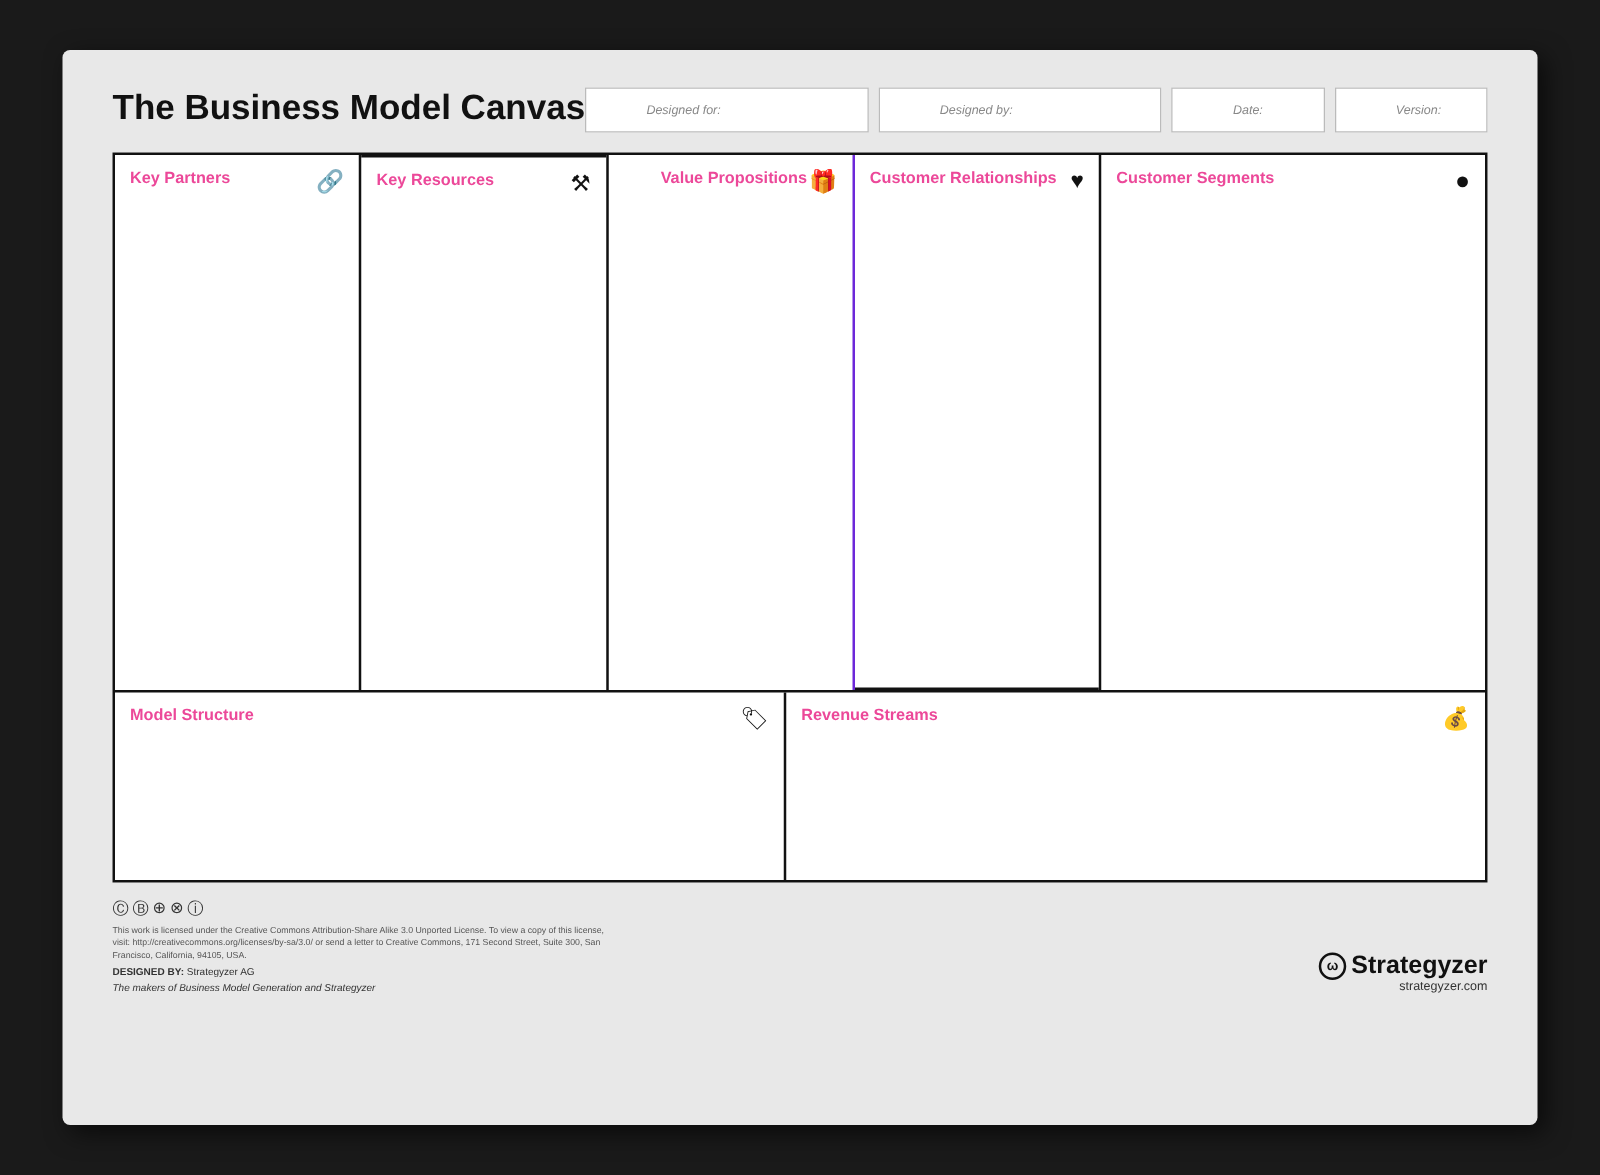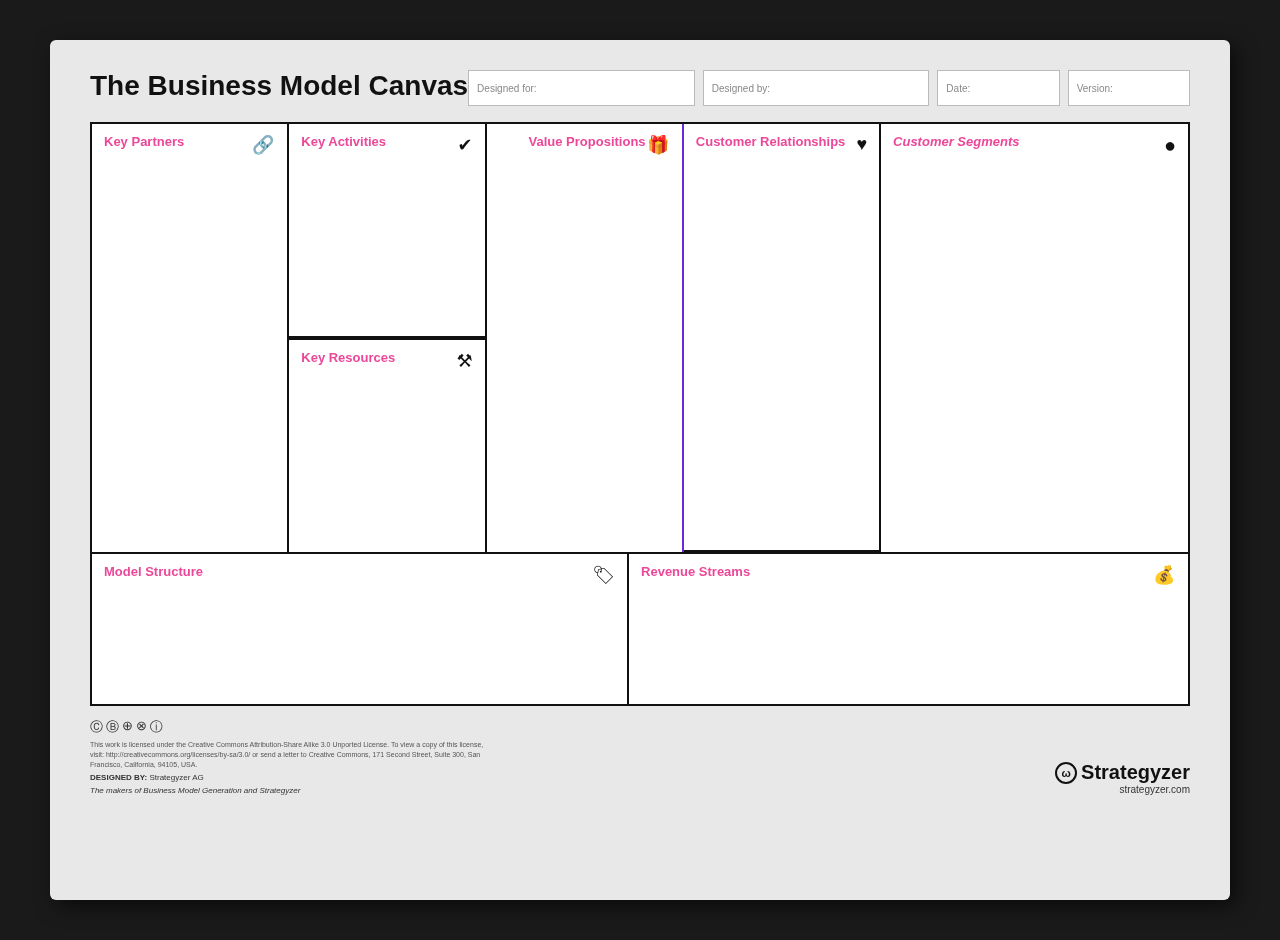--- a/index.html
+++ b/index.html
@@ -45,22 +45,24 @@
       color: #555;
       height: 36px;
       display: flex;
       align-items: center;
     }
     .header-field.designed-for { flex: 2; }
     .header-field.designed-by { flex: 2; }
     .header-field.date { flex: 1; }
     .header-field.version { flex: 1; }
     .header-field label {
+      font-style: italic;
       color: #888;
       font-size: 10px;
+      margin-left: 40px;
     }
 
     
     .canvas {
       border: 2px solid #111;
       background: #fff;
       display: flex;
       flex-direction: column;
     }
     .canvas-top {
@@ -96,21 +98,20 @@
     .col-cr-channels {
       width: 18%;
       border-right: 2px solid #111;
       display: flex;
       flex-direction: column;
     }
     .col-customer-segments {
       flex: 1;
       display: flex;
       flex-direction: column;
-      font-style: italic;
     }
 
     
     .cell {
       padding: 10px 12px;
       flex: 1;
       display: flex;
       flex-direction: column;
       position: relative;
     }
@@ -241,26 +242,20 @@
       <div class="col-key-partners">
         <div class="cell">
           <div class="cell-top">
             <span class="cell-title">Key Partners</span>
             <span class="cell-icon" style="font-size:18px;">🔗</span>
           </div>
         </div>
       </div>
 
       <div class="col-key-activities-resources">
-        <div class="cell cell-split-top">
-          <div class="cell-top">
-            <span class="cell-title">Key Activities</span>
-            <span class="cell-icon" style="font-size:18px; font-style:normal;">✔</span>
-          </div>
-        </div>
         <div class="cell cell-split-bottom" style="border-top: 2px solid #111;">
           <div class="cell-top">
             <span class="cell-title">Key Resources</span>
             <span class="cell-icon" style="font-size:18px;">⚒</span>
           </div>
         </div>
       </div>
 
       <div class="col-value-props">
         <div class="cell">

